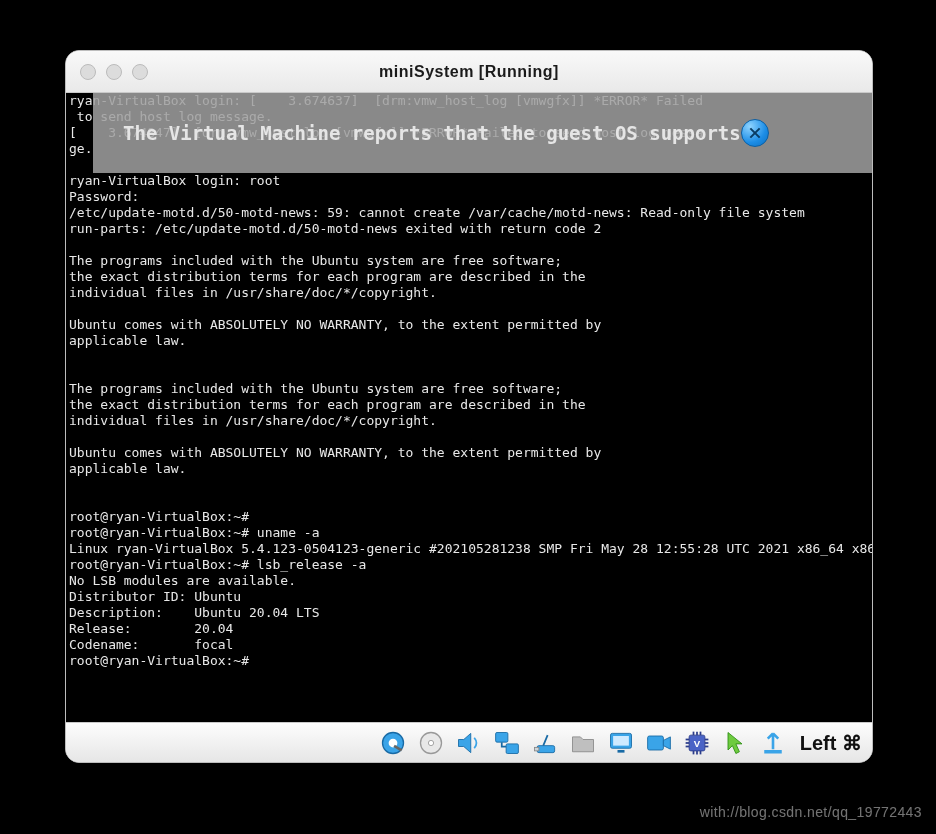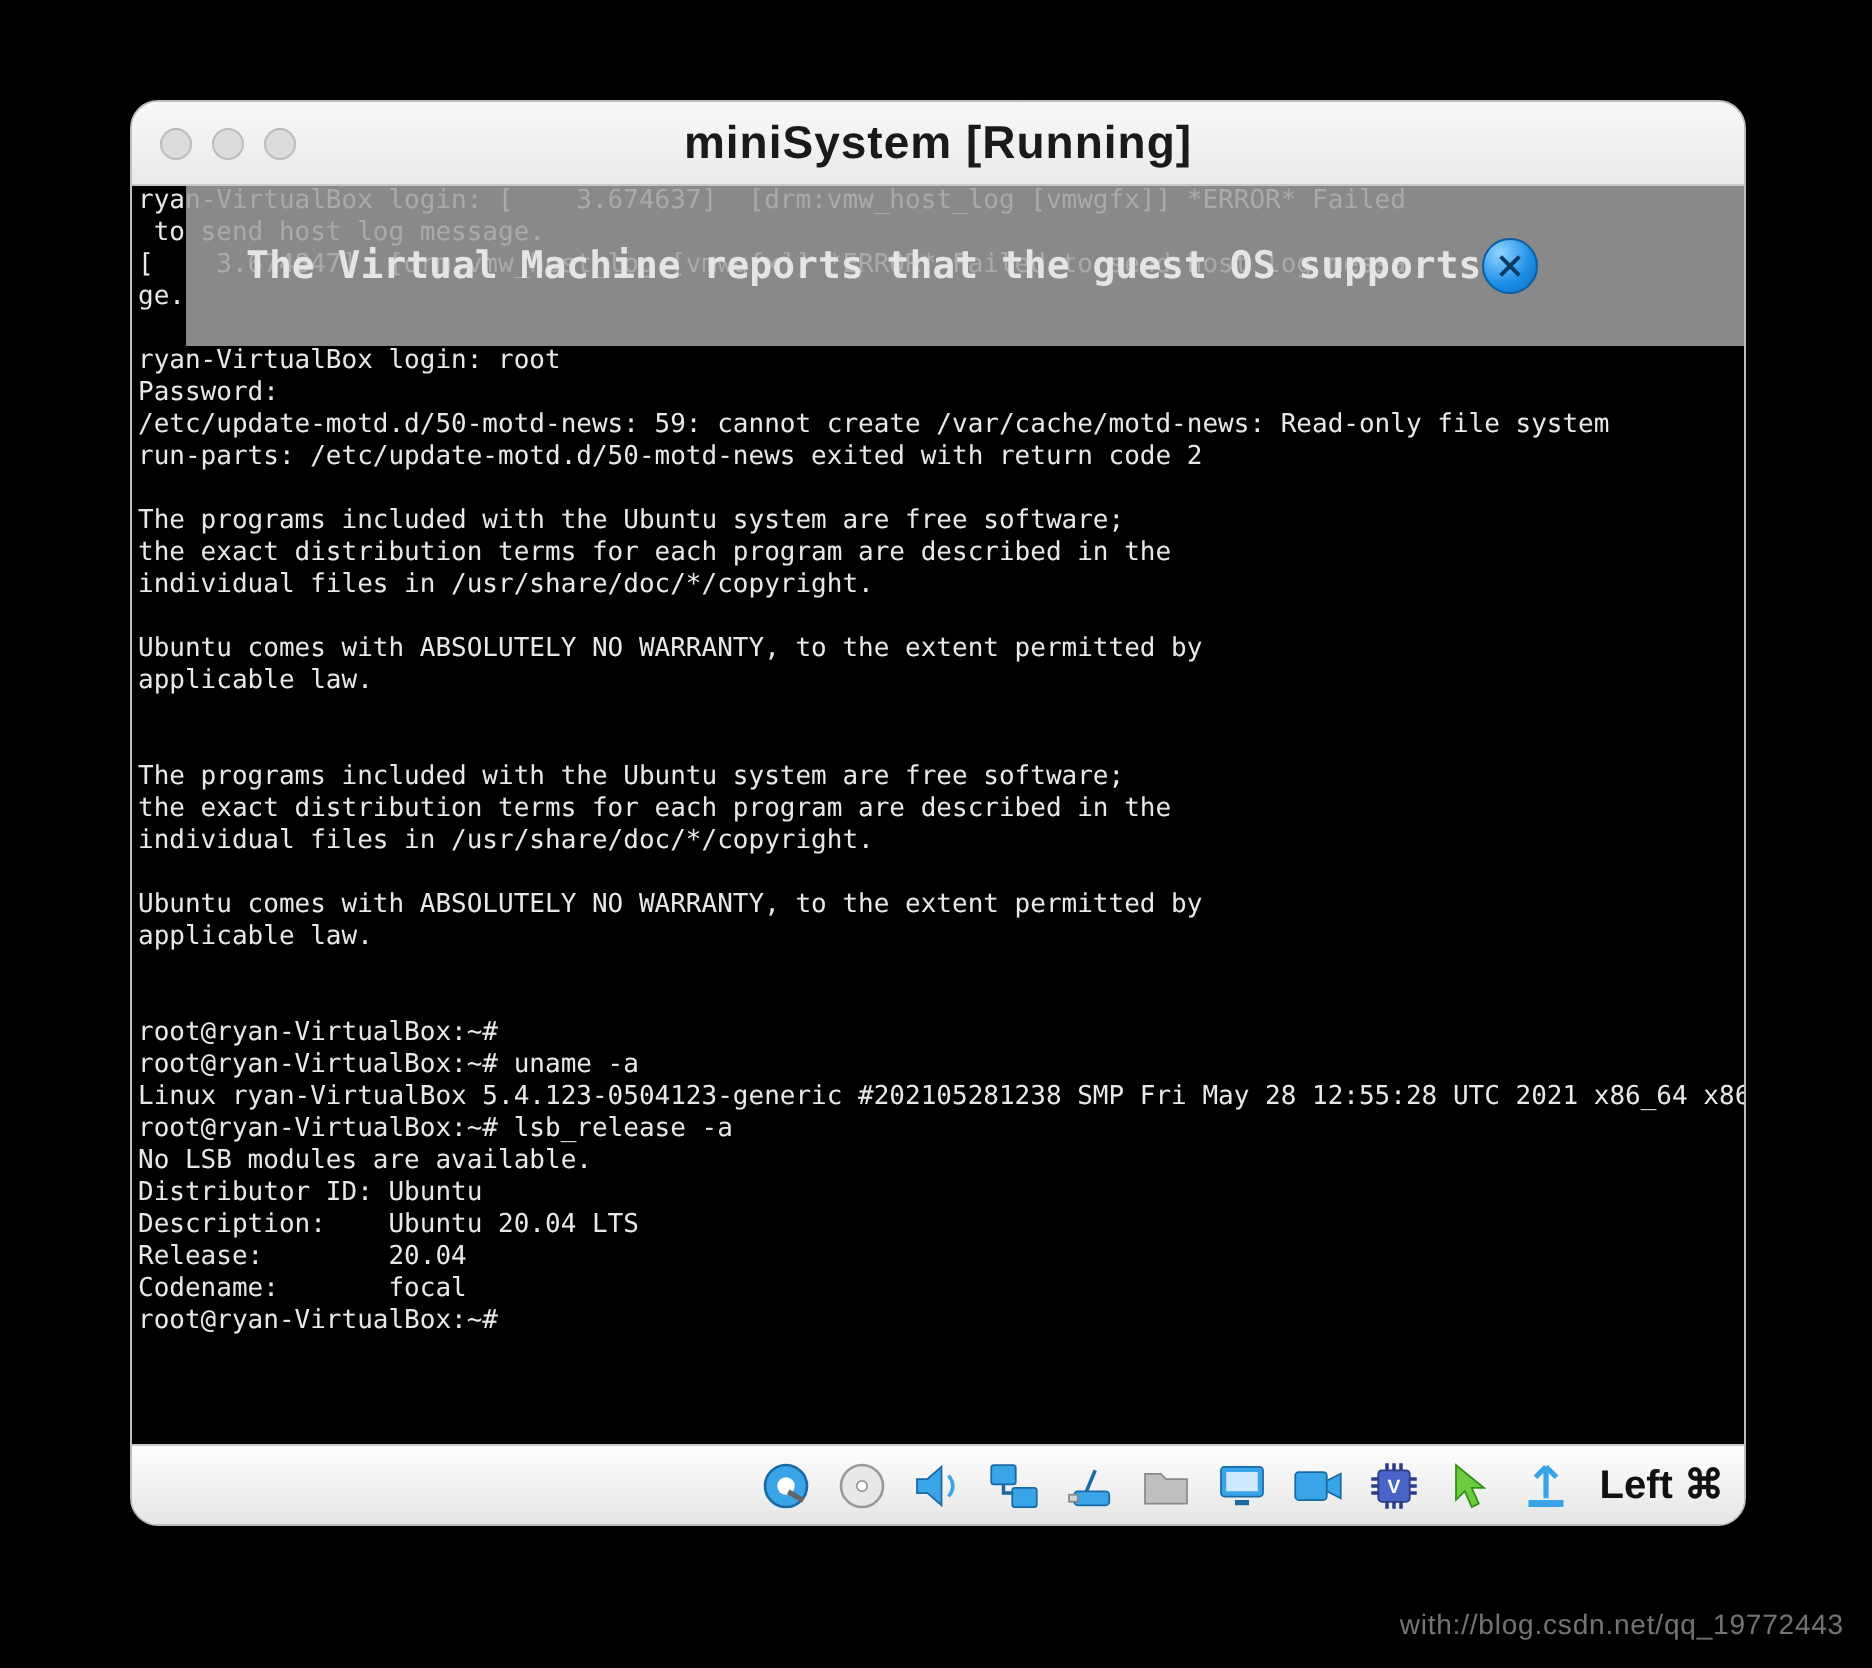--- a/index.html
+++ b/index.html
@@ -42,21 +42,21 @@
     width: 16px;
     height: 16px;
     border-radius: 50%;
     background: #dcdcdc;
     border: 1px solid #bbb;
   }
   .title {
     position: absolute;
     left: 0; right: 0;
     text-align: center;
-    font-size: 23px;
+    font-size: 16px;
     font-weight: 700;
     color: #1a1a1a;
     pointer-events: none;
     letter-spacing: 0.5px;
   }
   .terminal {
     flex: 1;
     background: #000;
     color: #e8e8e8;
     font-family: "Menlo", "DejaVu Sans Mono", monospace;

